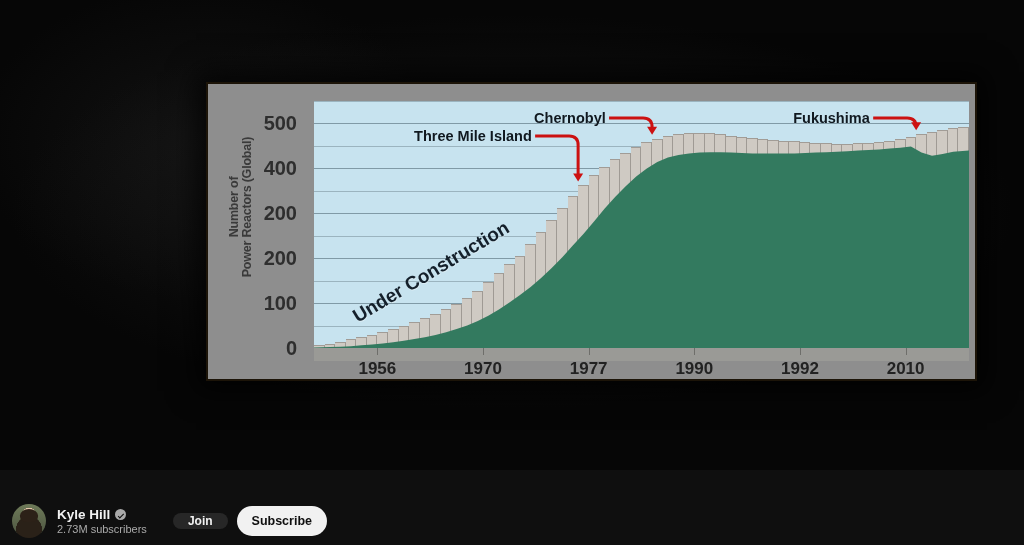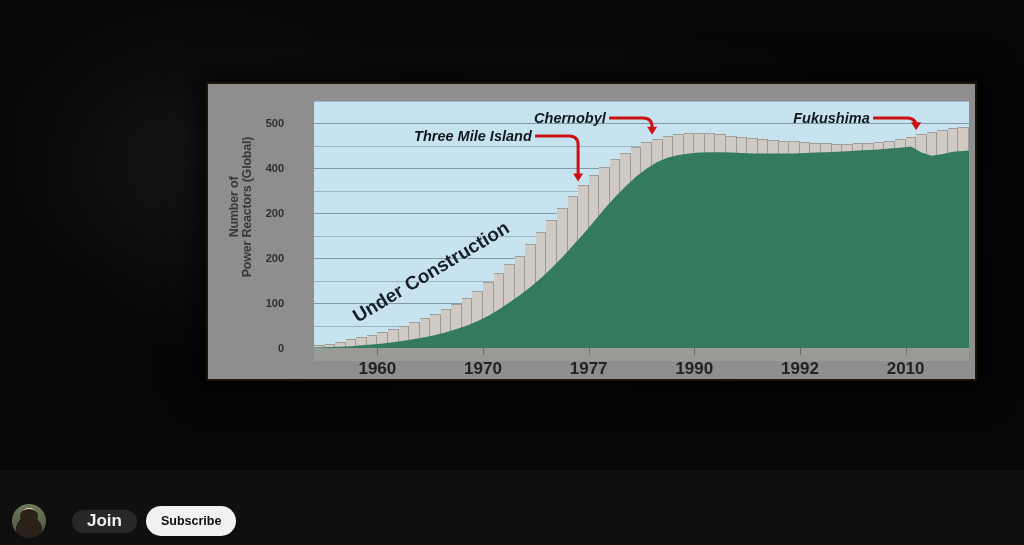--- a/index.html
+++ b/index.html
@@ -42,22 +42,22 @@
     transform-origin: center center;
     display: flex; flex-direction: column; align-items: center; justify-content: center;
     color: #3a3a3a; font-weight: bold; font-size: 12.5px; line-height: 1.08;
     letter-spacing: -0.2px; white-space: nowrap;
   }
   .ylabel span { display: block; }
 
   
   .yticks { position: absolute; left: 40px; top: 0; width: 52px; height: 299px; }
   .ytick {
-    position: absolute; right: 16px; width: 52px; text-align: right;
-    color: #2e2e2e; font-weight: bold; font-size: 11px;
+    position: absolute; right: 3px; width: 52px; text-align: right;
+    color: #2e2e2e; font-weight: bold; font-size: 20px;
     transform: translateY(-50%);
   }
 
   
   .plot {
     position: absolute; left: 106px; top: 17px; width: 655px; height: 247px;
     background: #c7e3ef;
     overflow: hidden;
   }
   .gridlines { position: absolute; inset: 0; }
@@ -96,21 +96,21 @@
     white-space: nowrap; transform: rotate(-31deg);
     text-shadow: 0 1px 0 rgba(255,255,255,0.35);
   }
   .label-active {
     position: absolute; color: #ffffff; font-weight: bold; font-size: 24px;
     white-space: nowrap; letter-spacing: 0.2px;
     text-shadow: 0 1px 2px rgba(0,0,0,0.25);
   }
 
   
-  .annot { position: absolute; white-space: nowrap; font-style: italic; }
+  .annot { position: absolute; white-space: nowrap; }
   .annot-text { color: #10181f; font-weight: bold; font-size: 14.5px; }
 
   
   .meta { position: absolute; left: 0; top: 470px; width: 1024px; height: 75px; background: #0f0f0f; }
   .video-title {
     position: absolute; left: 12px; top: 10px;
     color: #f1f1f1; font-size: 15px; font-weight: bold; letter-spacing: 0.1px;
   }
   .owner-row { position: absolute; left: 12px; top: 34px; display: flex; align-items: center; }
   .avatar {
@@ -132,22 +132,22 @@
     background: #aaa; position: relative;
   }
   .verified::after {
     content: ""; position: absolute; left: 3px; top: 4.6px; width: 4.5px; height: 2px;
     border-left: 1.6px solid #0f0f0f; border-bottom: 1.6px solid #0f0f0f;
     transform: rotate(-45deg);
   }
   .sub-count { color: #aaaaaa; font-size: 11px; margin-top: 1px; }
 
   .join-btn {
-    margin-left: 26px; height: 23px; padding: 0 15px; border-radius: 16px;
-    background: #272727; color: #f1f1f1; font-size: 17px; font-weight: bold;
+    margin-left: 26px; height: 16px; padding: 0 15px; border-radius: 16px;
+    background: #272727; color: #f1f1f1; font-size: 12px; font-weight: bold;
     display: flex; align-items: center; cursor: pointer; border: none;
   }
   .subscribe-btn {
     margin-left: 9px; height: 30px; padding: 0 15px; border-radius: 16px;
     background: #f1f1f1; color: #0f0f0f; font-size: 12.5px; font-weight: bold;
     display: flex; align-items: center; cursor: pointer; border: none;
   }
 </style>
 </head>
 <body>
@@ -279,35 +279,42 @@
 
         <div class="xband" id="xband">
             <div class="xtickmark" style="left: 63.3871px;"></div>
             <div class="xtickmark" style="left: 169.032px;"></div>
             <div class="xtickmark" style="left: 274.677px;"></div>
             <div class="xtickmark" style="left: 380.323px;"></div>
             <div class="xtickmark" style="left: 485.968px;"></div>
             <div class="xtickmark" style="left: 591.613px;"></div>
           </div>
         <div class="xlabels" id="xlabels">
-            <div class="xlabel" style="left: 63.3871px;">1960</div>
+            <div class="xlabel" style="left: 63.3871px;">1956</div>
             <div class="xlabel" style="left: 169.032px;">1970</div>
             <div class="xlabel" style="left: 274.677px;">1977</div>
             <div class="xlabel" style="left: 380.323px;">1990</div>
             <div class="xlabel" style="left: 485.968px;">1992</div>
             <div class="xlabel" style="left: 591.613px; text-align: right;">2010</div>
           </div>
 
       </div>
     </div>
   </div>
 
   <div class="meta">
 
 
     <div class="owner-row">
       <div class="avatar"></div>
+      <div class="owner-text">
+        <div class="owner-name">
+          <span>Kyle Hill</span>
+          <span class="verified"></span>
+        </div>
+        <div class="sub-count">2.73M subscribers</div>
+      </div>
       <button class="join-btn">Join</button>
       <button class="subscribe-btn">Subscribe</button>
     </div>
 
   </div>
 </div>
 
 </body></html>

